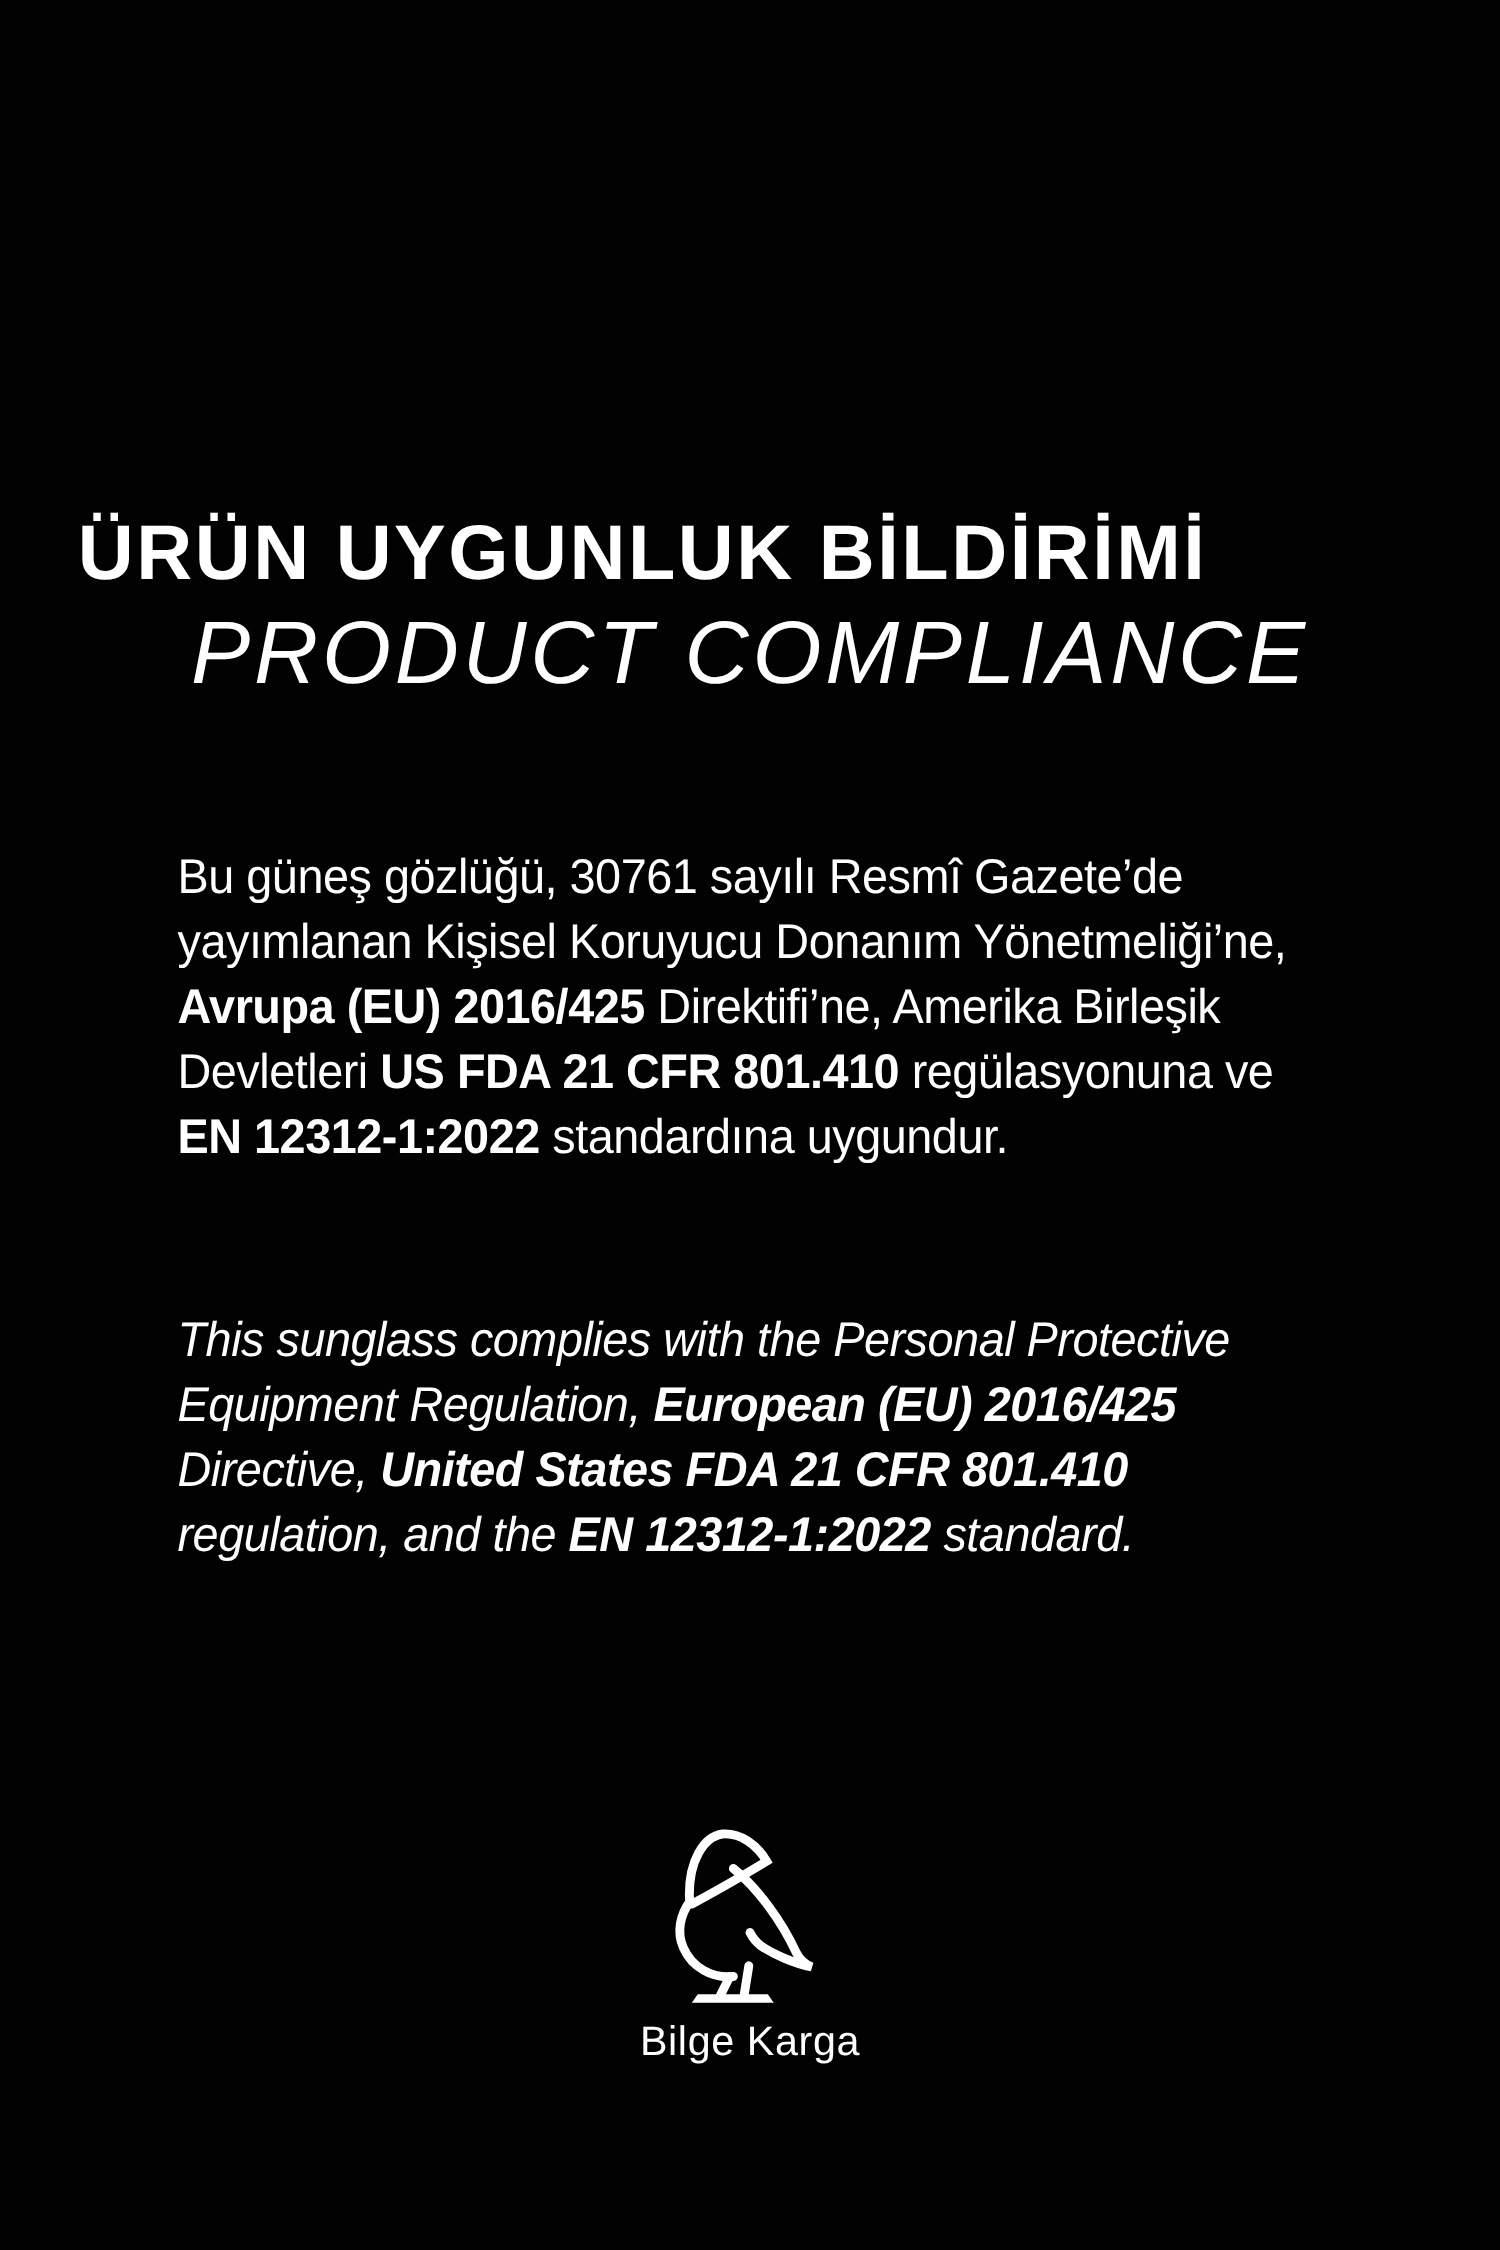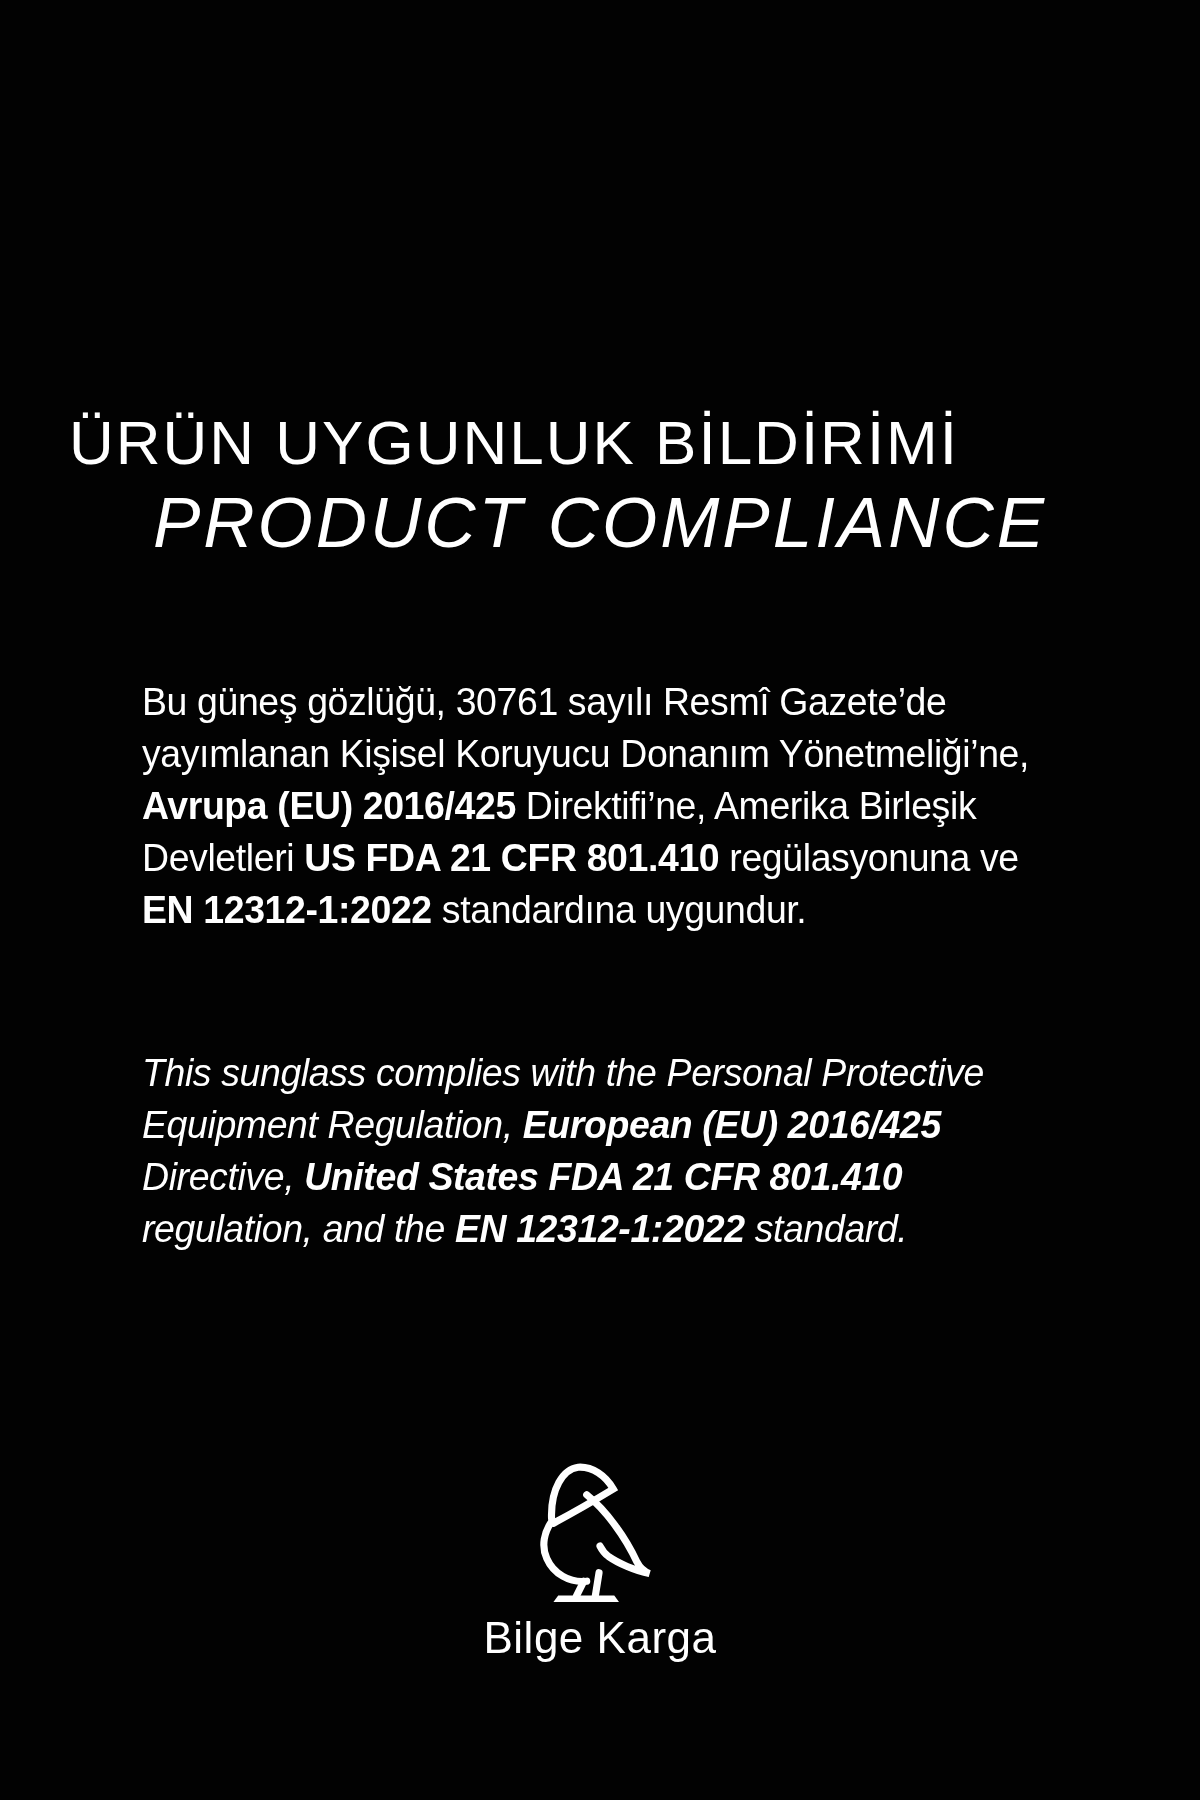--- a/index.html
+++ b/index.html
@@ -17,21 +17,21 @@
     overflow: hidden;
   }
   .title {
     position: absolute;
     top: 412px;
     left: 0;
     width: 1028px;
     margin: 0;
     text-align: center;
     font-size: 62px;
-    font-weight: 400;
+    font-weight: 700;
     letter-spacing: 2px;
     line-height: 1;
     white-space: nowrap;
   }
   .subtitle {
     position: absolute;
     top: 487px;
     left: 0;
     width: 1200px;
     margin: 0;
@@ -64,21 +64,21 @@
     transform: translateX(-50%);
     width: 152px;
     height: 162px;
   }
   .brand-name {
     position: absolute;
     top: 1616px;
     left: 0;
     width: 1200px;
     text-align: center;
-    font-size: 44px;
+    font-size: 33px;
     font-weight: 400;
     letter-spacing: 0.5px;
     line-height: 1;
     white-space: nowrap;
   }
 </style>
 </head>
 <body>
 
 <div class="page">

